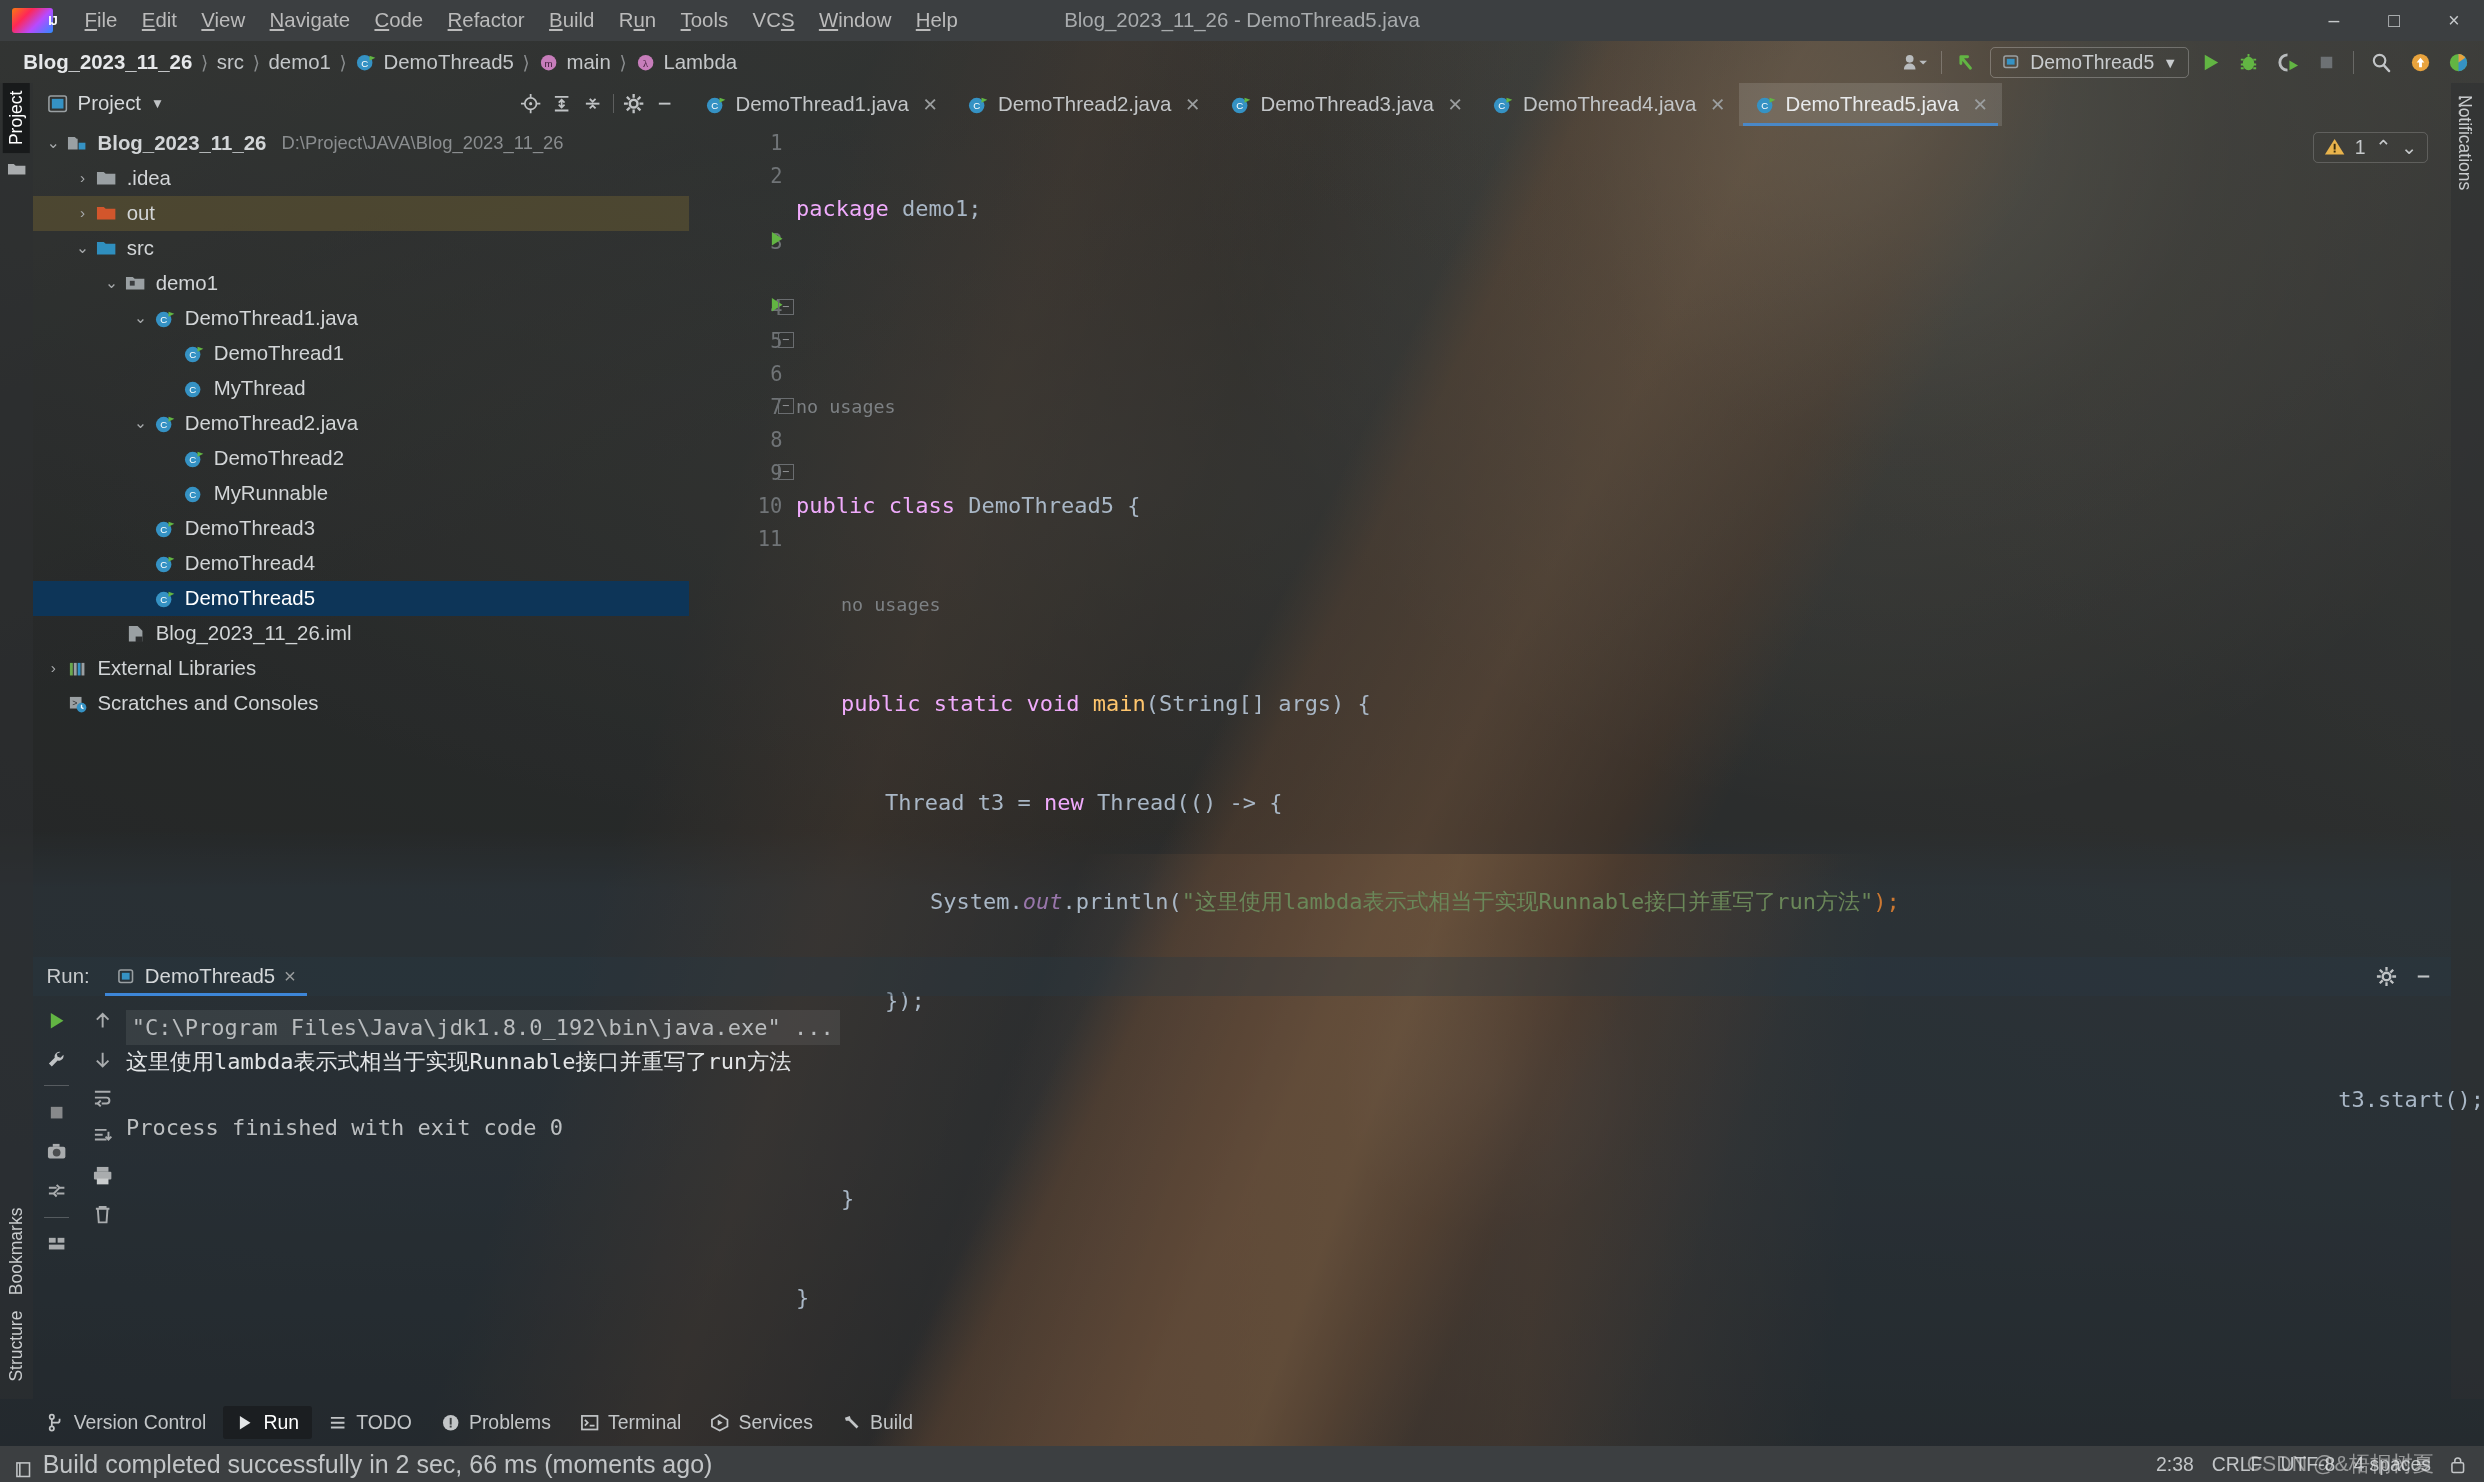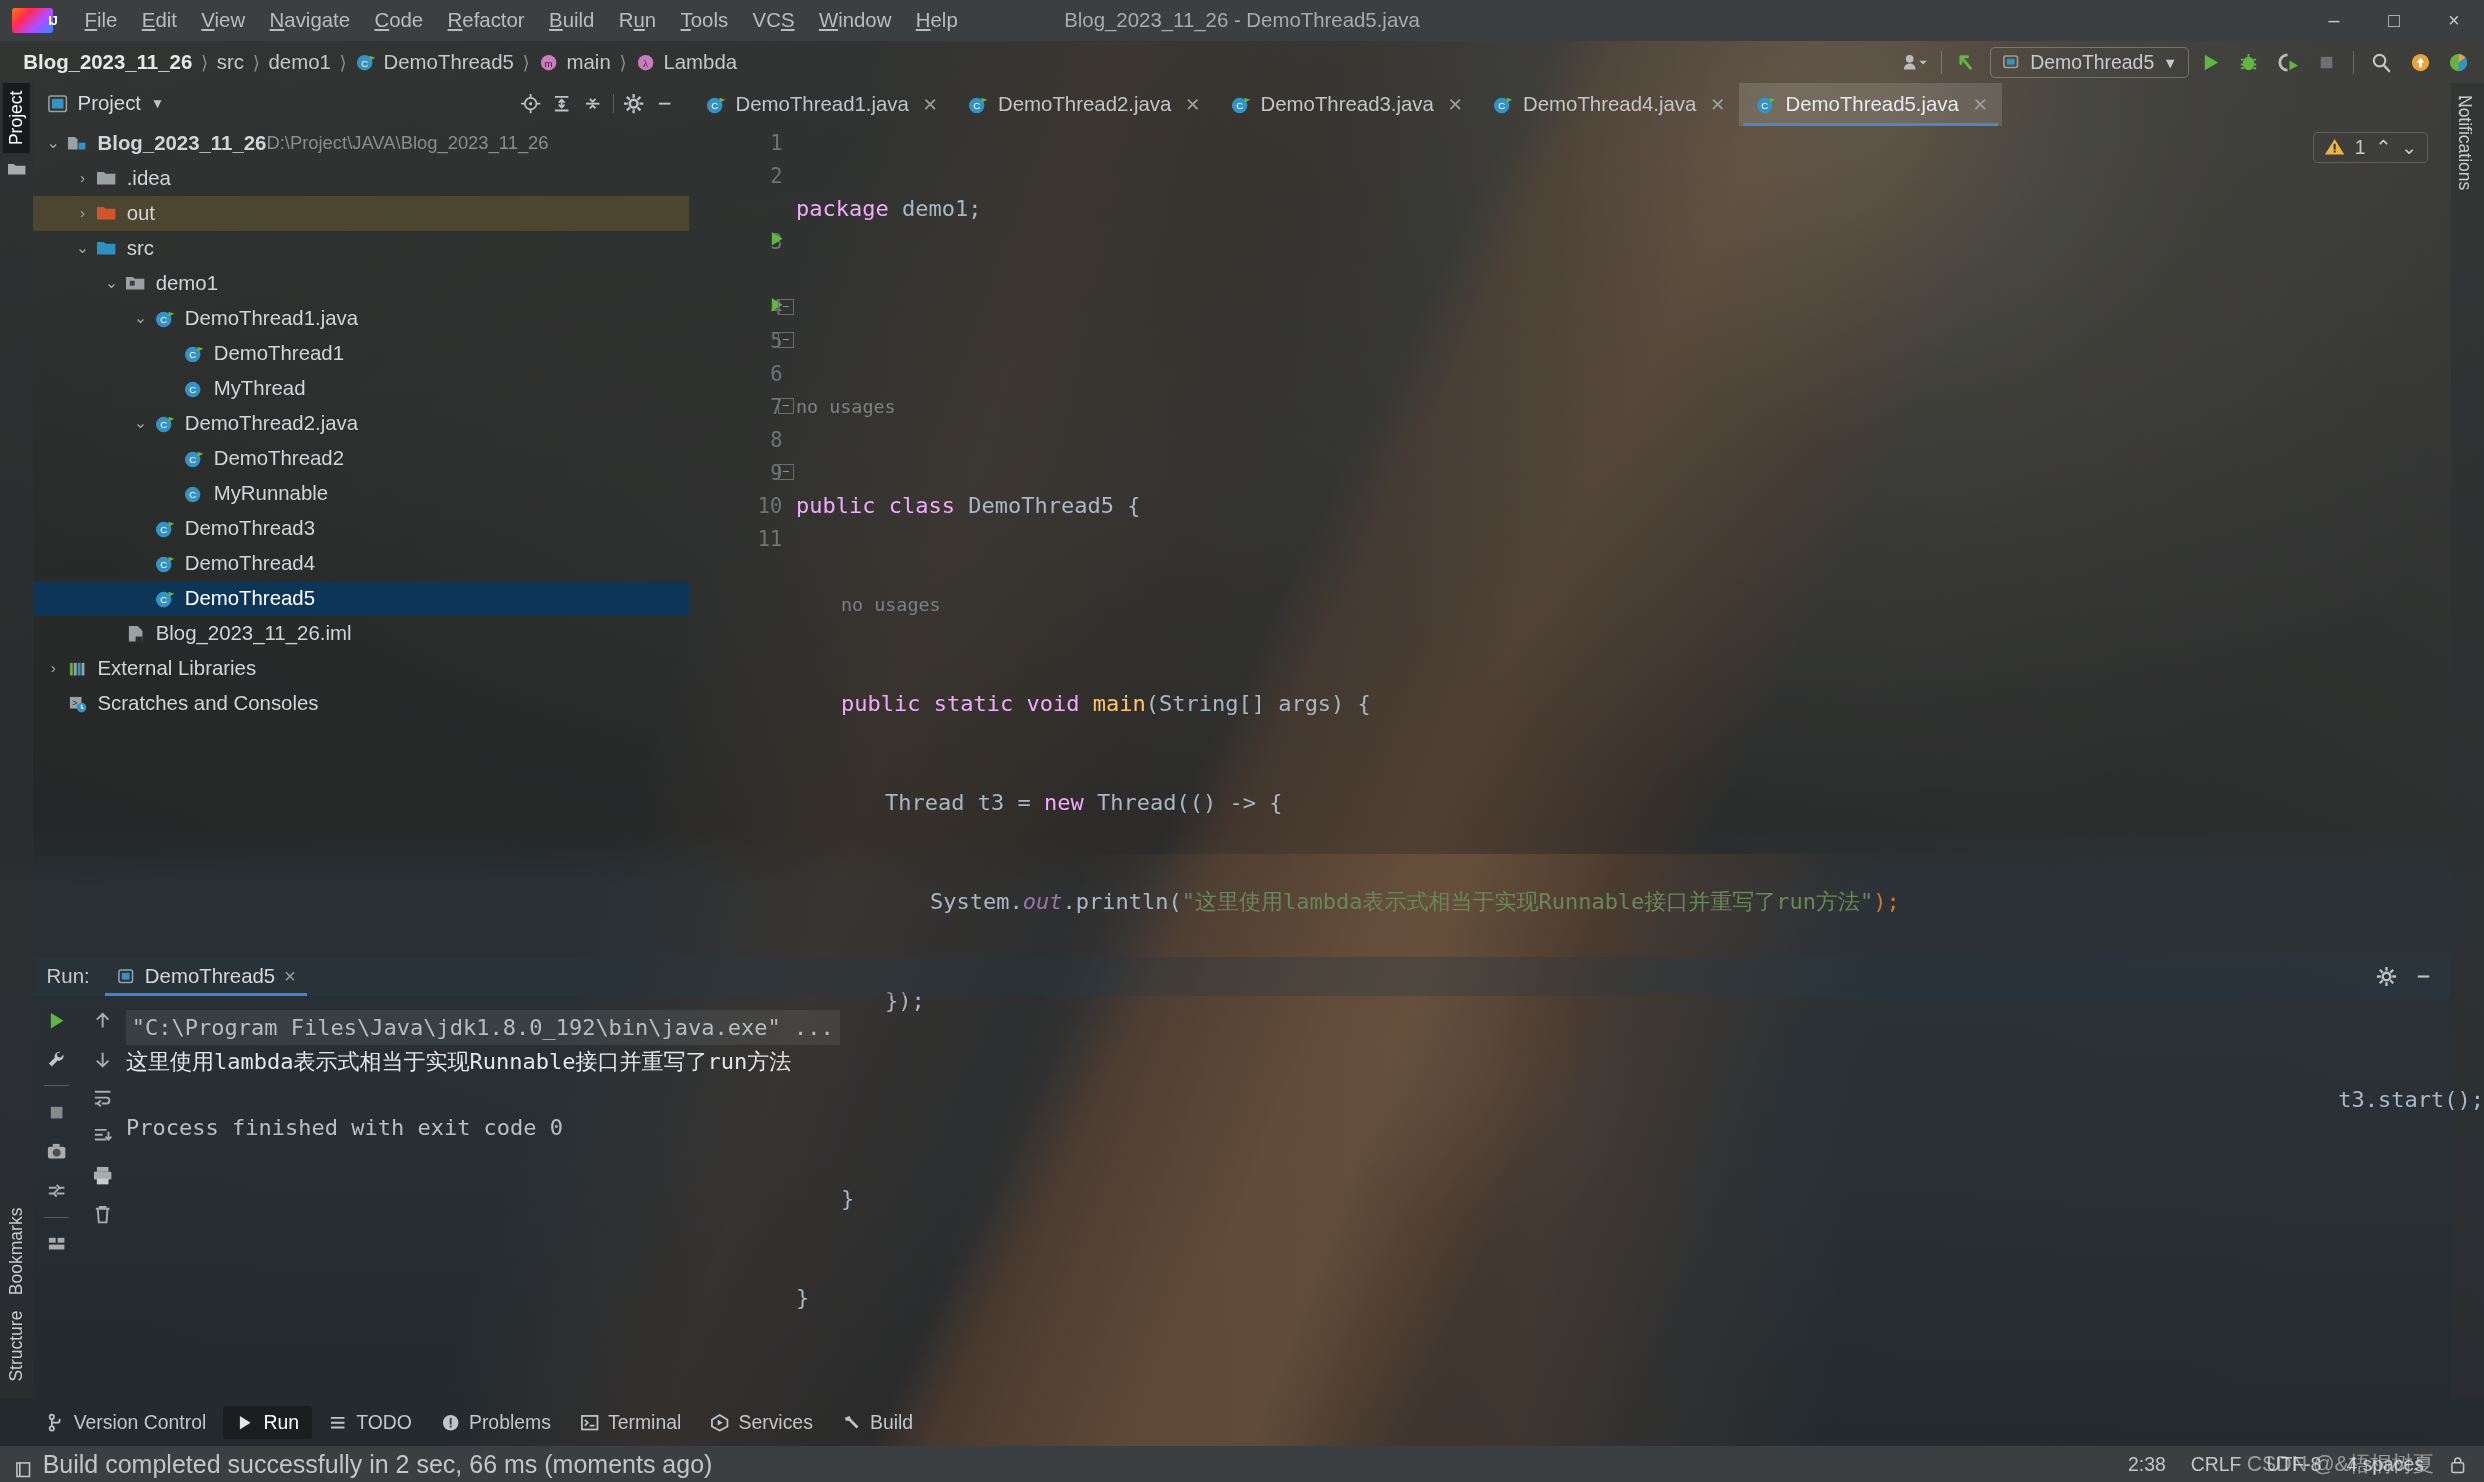--- a/index.html
+++ b/index.html
@@ -122,21 +122,21 @@
   #tree { padding-top: 1.9px; }
   .tree-row {
     display: flex; align-items: center; height: 35px; font-size: 20.4px; color: #d2d5d7;
     padding-left: 7.8px; white-space: nowrap; position: relative;
   }
   .tree-row.selected { background: rgba(11,54,92,0.92); color: #ffffff; }
   .tree-row.highlight { background: rgba(121,103,51,0.40); }
   .tw { display: inline-block; width: 25px; text-align: center; color: #a9acae; font-size: 15.5px; flex: 0 0 25px; }
   .tree-icon { width: 23px; height: 23px; margin-right: 8.7px; flex: 0 0 23px; display: flex; align-items: center; justify-content: center; }
   .tree-label.bold { font-weight: bold; }
-  .tree-path { color: #8a8d8f; font-size: 18.4px; margin-left: 0; }
+  .tree-path { color: #8a8d8f; font-size: 18.4px; margin-left: 15px; }
 
   
   #tabbar { left: 689px; top: 83px; width: 1795px; height: 43px; display: flex; align-items: stretch; }
   .etab {
     display: flex; align-items: center; gap: 9.7px; padding: 0 13.6px 0 15.5px;
     color: #c2c5c7; font-size: 20.4px; position: relative;
   }
   .etab.active { background: rgba(255,255,255,0.13); color: #e8eaec; }
   .etab.active::after { content: ""; position: absolute; left: 3.9px; right: 3.9px; bottom: 0; height: 2.9px; background: #4a88c7; }
   .etab .x { color: #9b9e9f; font-size: 18.4px; margin-left: 3.9px; }
@@ -209,21 +209,21 @@
     display: flex; align-items: center;
   }
   .bb-item { display: flex; align-items: center; gap: 8.7px; color: #c2c5c7; font-size: 19.4px;
              padding: 4.9px 12.6px; border-radius: 2.9px; margin-right: 3.9px; }
   .bb-item.active { background: rgba(26,28,30,0.85); color: #ffffff; }
   #statusbar {
     left: 0; top: 1446px; width: 2484px; height: 37px;
     background: #3c3f41; display: flex; align-items: center;
   }
   #status-msg { color: #c2c5c7; font-size: 25px; display: flex; align-items: flex-end; gap: 9.7px; padding-left: 13.6px; }
-  #status-right { margin-left: auto; display: flex; align-items: center; gap: 25px; padding-right: 17.5px;
+  #status-right { margin-left: auto; display: flex; align-items: center; gap: 18px; padding-right: 17.5px;
                   color: #c2c5c7; font-size: 19.4px; }
   #watermark {
     position: absolute; right: 50px; top: 1449px;
     color: rgba(232,232,232,0.55); font-size: 21.3px; pointer-events: none;
   }
 
   svg { display: block; }
 </style>
 </head>
 <body>

